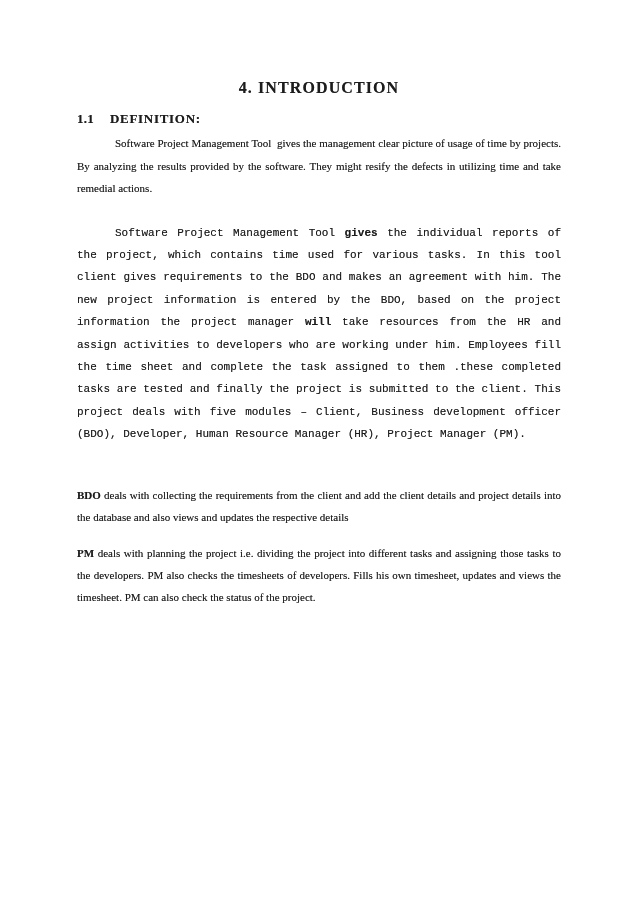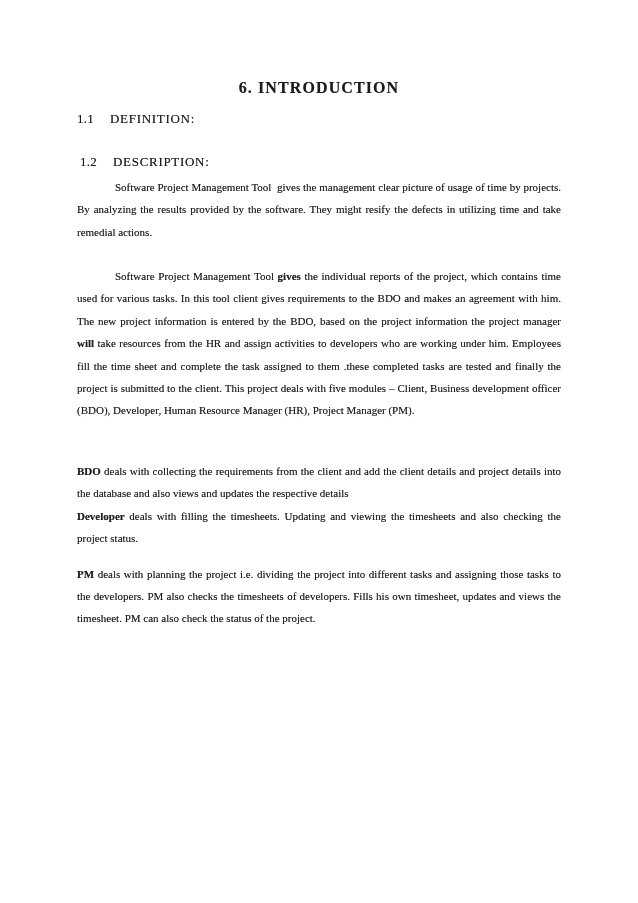--- a/index.html
+++ b/index.html
@@ -19,64 +19,60 @@
   .content { padding: 78px 77px 0 77px; }
   .doc-title {
     text-align: center;
     font-weight: bold;
     font-size: 16px;
     letter-spacing: 1.1px;
     line-height: 20px;
     text-indent: 0;
   }
   .sec-heading {
-    font-weight: normal;
+    font-weight: bold;
     font-size: 13px;
     letter-spacing: 0.7px;
     line-height: 22.4px;
     white-space: nowrap;
   }
   .sec-heading .num { display: inline-block; width: 33px; letter-spacing: 0.2px; }
   .h11 { margin-top: 10px; }
   .h12 { margin-top: 21px; padding-left: 3px; }
   .para { text-align: justify; }
   .para.indent { text-indent: 38px; }
   .p1 { margin-top: 2px; }
   .p2 { margin-top: 2px; }
-  .p3 { margin-top: 22px; }
+  .p3 { margin-top: 22px; font-family: Liberation Mono, monospace; }
   .p-client { margin-top: 21px; }
   .p-bdo { margin-top: 38px; }
   .p-dev { margin-top: 0; }
   .p-hr { margin-top: 0; }
   .p-pm { margin-top: 13px; }
   b { font-weight: bold; }
 </style>
 </head>
 <body>
 
 <div class="page">
   <div class="content">
 
-    <h1 class="doc-title">6. INTRODUCTION</h1>
+    <h1 class="doc-title">4. INTRODUCTION</h1>
 
     <div class="sec-heading h11">
       <span class="num">1.1</span><span>DEFINITION:</span>
     </div>
 
 
-    <div class="sec-heading h12">
-      <span class="num">1.2</span><span>DESCRIPTION:</span>
-    </div>
 
     <p class="para indent p2"><span>Software Project Management Tool &nbsp;gives the management clear picture of usage of time by projects. By analyzing the results provided by the software. They might resify the defects in utilizing time and take remedial actions.</span></p>
 
     <p class="para indent p3"><span>Software Project Management Tool </span><b>gives</b><span> the individual reports of the project, which contains time used for various tasks. In this tool client gives requirements to the BDO and makes an agreement with him. The new project information is entered by the BDO, based on the project information the project manager </span><b>will</b><span> take resources from the HR and assign activities to developers who are working under him. Employees fill the time sheet and complete the task assigned to them .these completed tasks are tested and finally the project is submitted to the client. This project deals with five modules – Client, Business development officer (BDO), Developer, Human Resource Manager (HR), Project Manager (PM).</span></p>
 
 
     <p class="para p-bdo"><b>BDO</b><span> deals with collecting the requirements from the client and add the client details and project details into the database and also views and updates the respective details</span></p>
 
-    <p class="para p-dev"><b>Developer</b><span> deals with filling the timesheets. Updating and viewing the timesheets and also checking the project status.</span></p>
 
 
     <p class="para p-pm"><b>PM</b><span> deals with planning the project i.e. dividing the project into different tasks and assigning those tasks to the developers. PM also checks the timesheets of developers. Fills his own timesheet, updates and views the timesheet. PM can also check the status of the project.</span></p>
 
   </div>
 </div>
 
 </body></html>

